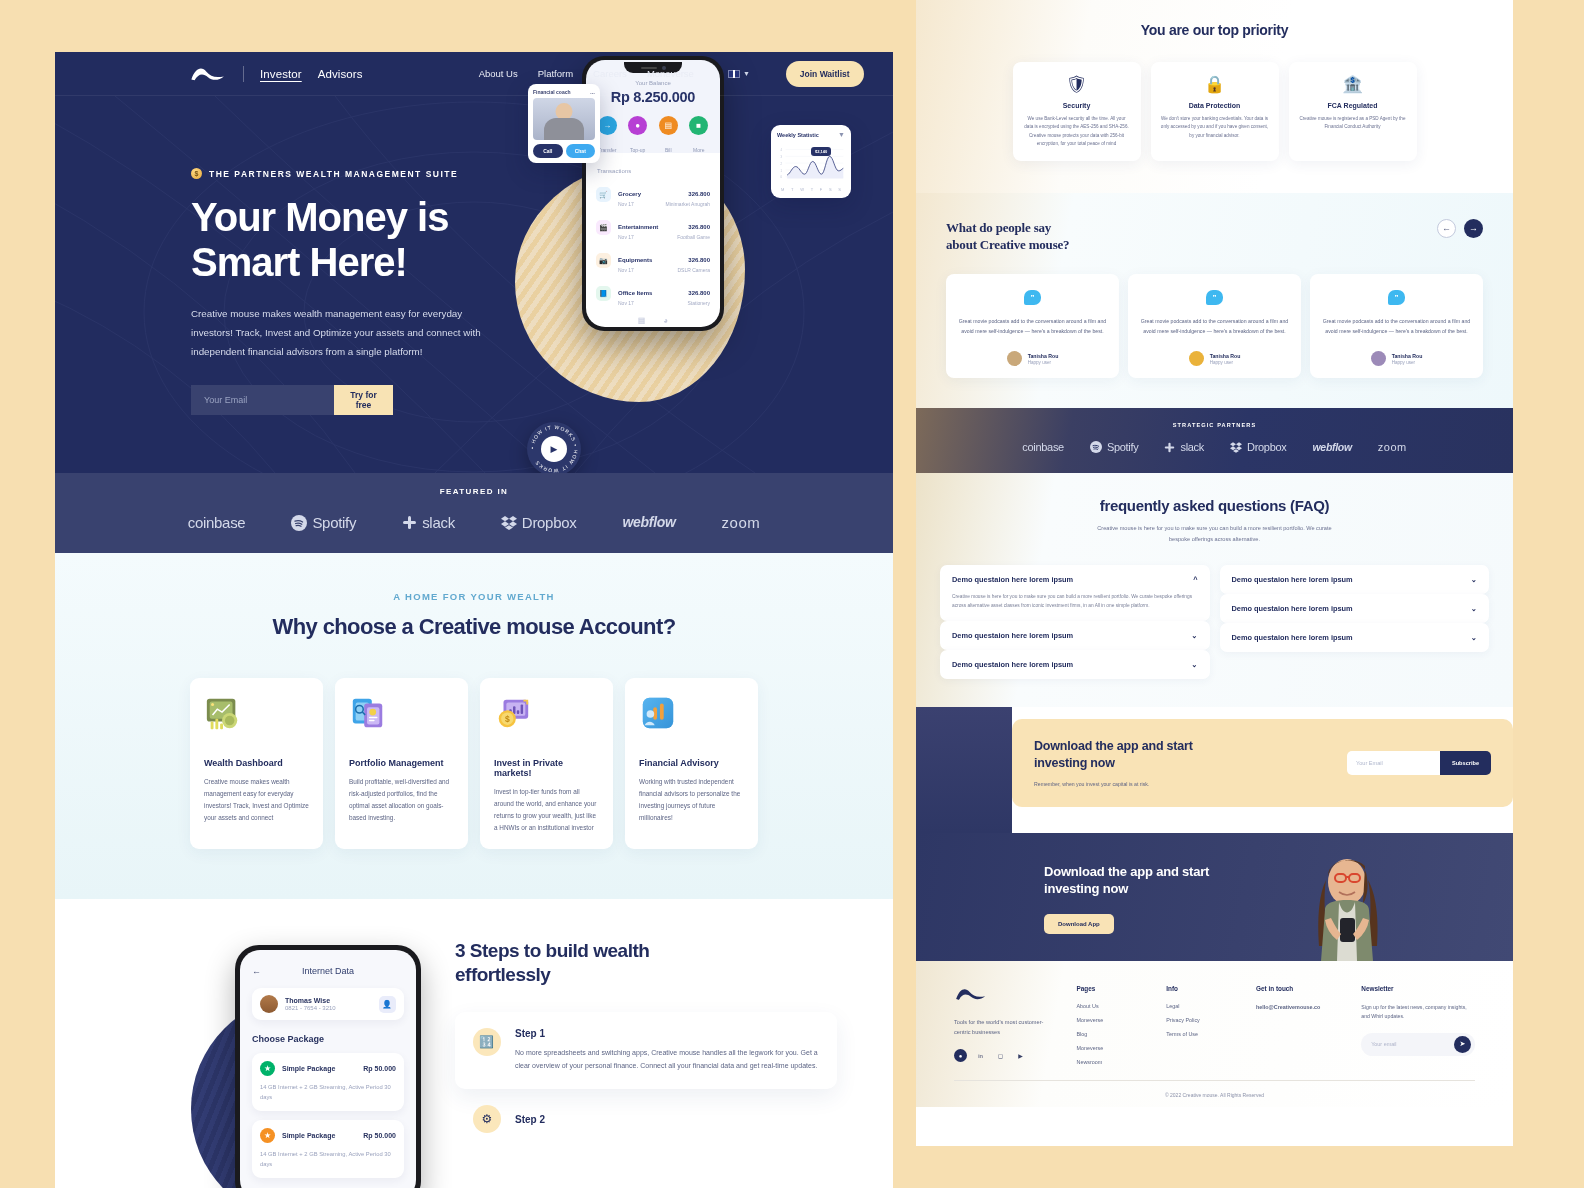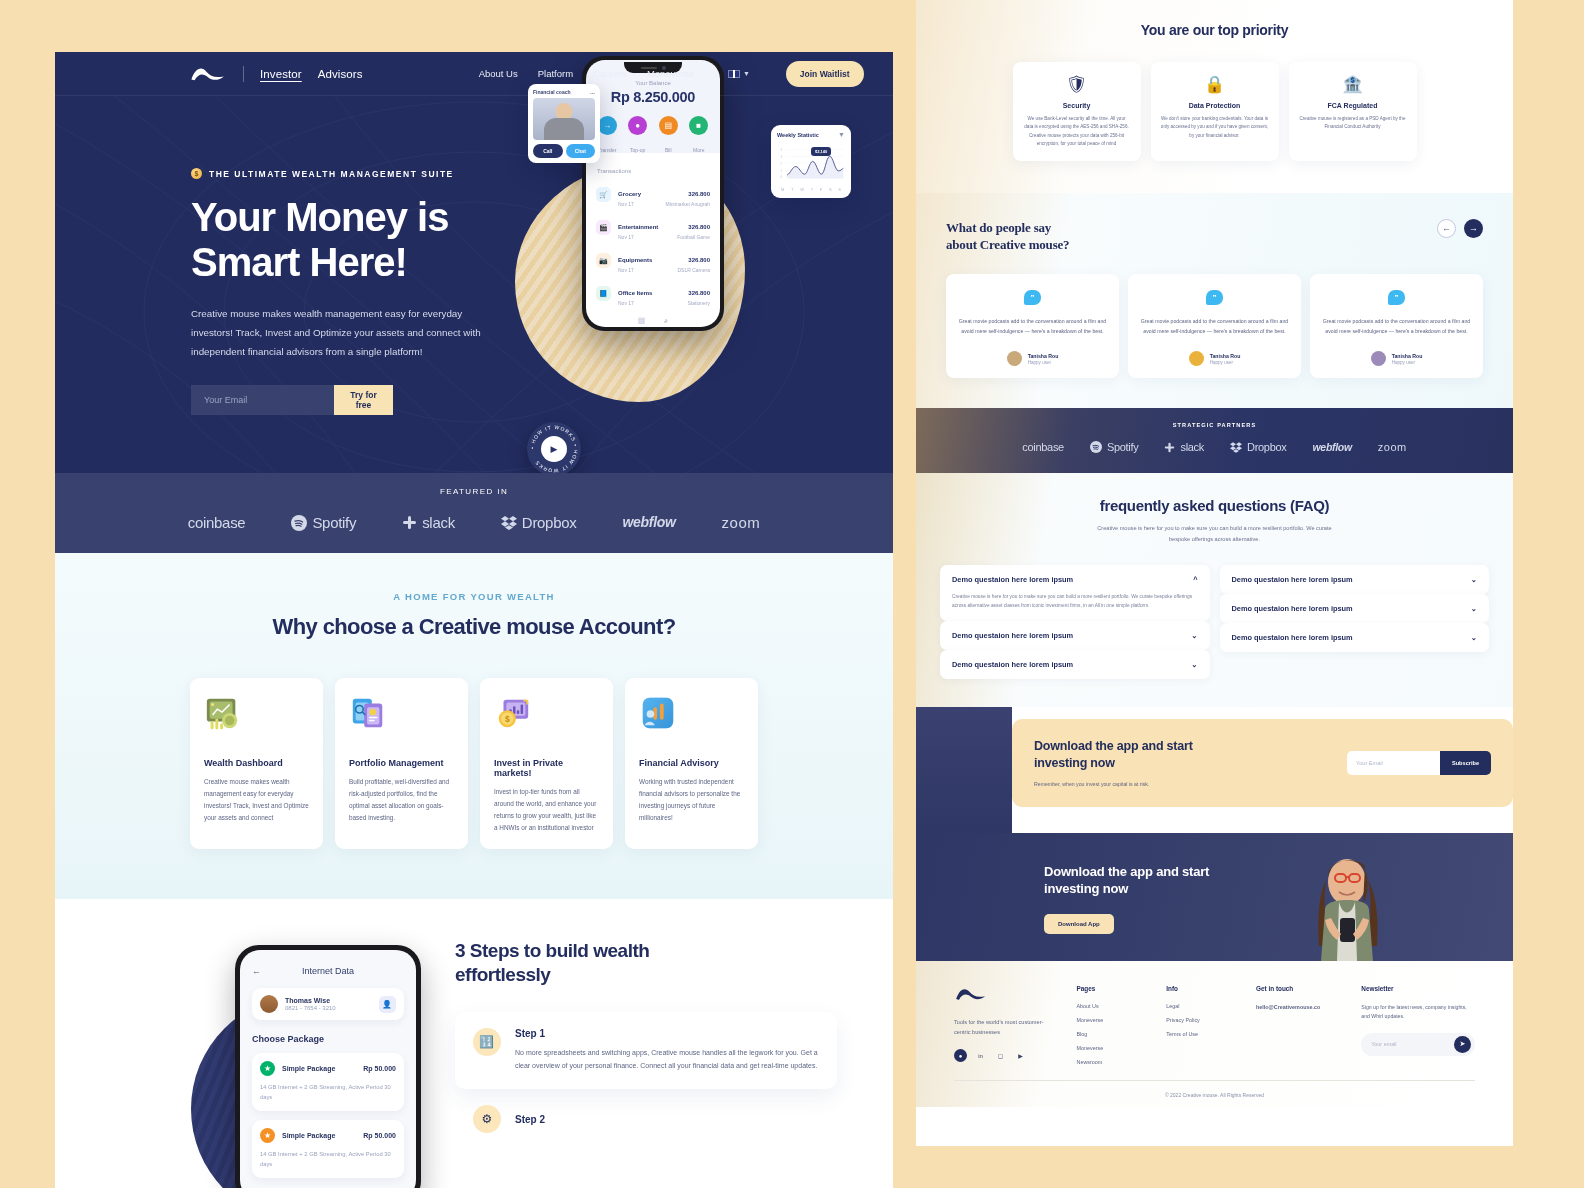--- a/index.html
+++ b/index.html
@@ -199,21 +199,21 @@
     width: 26px; height: 26px; border-radius: 50%; background: #fff;
     display: flex; align-items: center; justify-content: center;
     color: #273268; font-size: 9px;
   }
   .play-ring { position: absolute; inset: 0; }
 
   
   .featured {
     background: #39426f; padding: 14px 0 22px; text-align: center;
   }
-  .featured-label { color: #fff; font-size: 8px; font-weight: normal; letter-spacing: 1.4px; margin-bottom: 18px; }
+  .featured-label { color: #fff; font-size: 8px; font-weight: bold; letter-spacing: 1.4px; margin-bottom: 18px; }
   .logo-row { display: flex; align-items: flex-start; justify-content: center; gap: 46px; }
   .logo-row .brand { color: #d4d9ea; font-size: 15px; display: flex; align-items: center; gap: 5px; letter-spacing: -.3px; }
   .brand.webflow { font-style: italic; font-weight: bold; font-size: 14px; }
   .brand.zoom { letter-spacing: .5px; }
   .brand .g { display: inline-block; }
 
   
   .why {
     background: linear-gradient(#f4fbfd, #e8f5f8);
     padding: 38px 0 50px; text-align: center;
@@ -438,21 +438,21 @@
             <span class="flag"></span>
             <span class="caret">▼</span>
           </span>
           <button class="join-waitlist">Join Waitlist</button>
         </div>
       </nav>
 
       <div class="hero-body">
         <div class="eyebrow">
           <span class="eyebrow-dot"></span>
-          <span class="eyebrow-text">THE ULTIMATE WEALTH MANAGEMENT SUITE</span>
+          <span class="eyebrow-text">THE PARTNERS WEALTH MANAGEMENT SUITE</span>
         </div>
         <h1 class="hero-title">
           <span>Your Money is</span><br>
           <span>Smart Here!</span>
         </h1>
         <p class="hero-sub">Creative mouse makes wealth management easy for everyday investors! Track, Invest and Optimize your assets and connect with independent financial advisors from a single platform!</p>
         <div class="hero-form">
           <input class="hero-input" type="text" placeholder="Your Email" style="">
           <button class="hero-btn">Try for free</button>
         </div>

